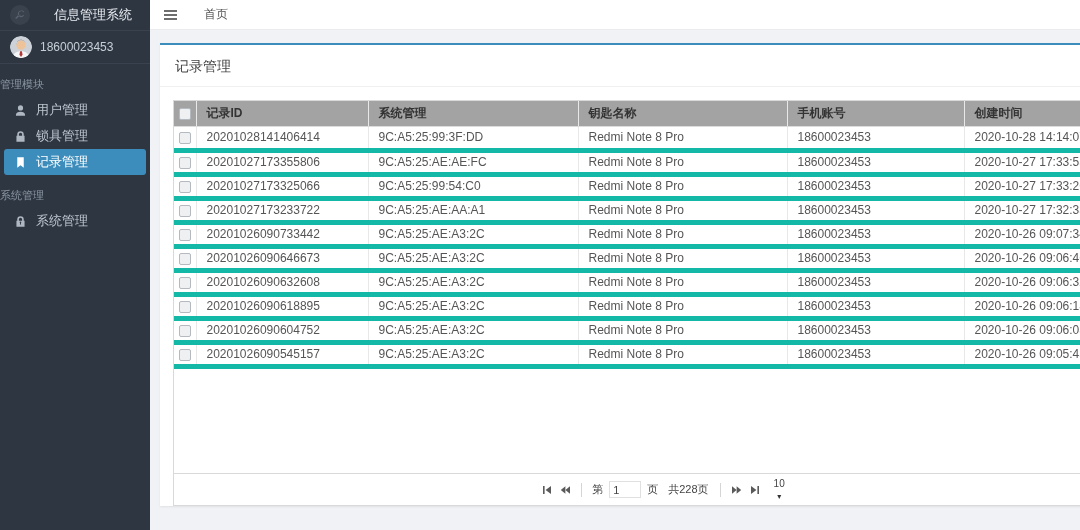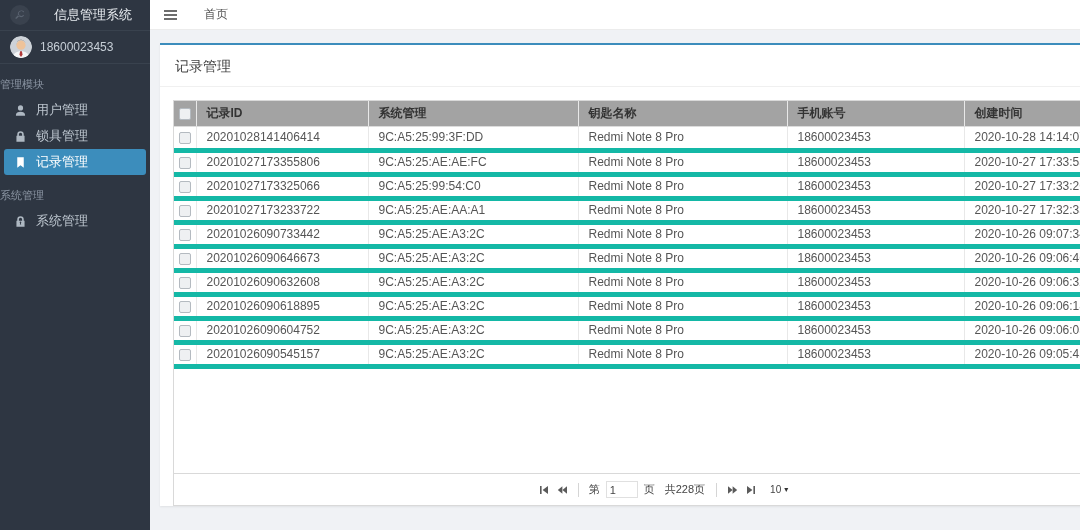--- a/index.html
+++ b/index.html
@@ -47,21 +47,21 @@
   input[type="checkbox"].cb { appearance:none; -webkit-appearance:none; width:12px; height:12px; border:1px solid #b4bac0; background:#eef0f2; border-radius:2px; vertical-align:middle; cursor:pointer; }
 
   
   .pager { height:32px; border-top:1px solid #d9d9d9; display:flex; align-items:center; justify-content:center; font-size:11px; color:#444; }
   .pg-btn { display:flex; align-items:center; justify-content:center; width:18px; height:18px; cursor:pointer; }
   .pg-btn svg { width:12px; height:12px; fill:#5a5a5a; }
   .pg-sep { width:1px; height:14px; background:#d5d5d5; margin:0 7px; }
   .pg-text { margin:0 3px; }
   .pg-total { margin:0 4px 0 7px; }
   .pg-input { width:32px; height:17px; border:1px solid #e0e0e0; font-size:11px; color:#444; padding:0 3px; margin:0 3px; font-family:inherit; }
-  .pg-size { display:flex; align-items:center; gap:3px; margin-left:10px; cursor:pointer; font-size:10px; color:#444; }
+  .pg-size { display:flex; align-items:center; gap:3px; margin-left:10px; cursor:pointer; font-size:10px; color:#444;flex-direction:column; }
   .pg-size .caret { font-size:8px; color:#333; }
 </style>
 </head>
 <body>
 
 <div class="sidebar">
   <div class="brand">
     <span class="brand-logo">
       <svg viewBox="0 0 16 16" width="12" height="12">
           <path fill="#5a6370" d="M9.5 2a4.5 4.5 0 1 0 3.9 6.8l-1.2-1.2a3 3 0 1 1 .1-3.1L13.5 3.3A4.5 4.5 0 0 0 9.5 2zM2 11.5l4-4 1.5 1.5-4 4H2v-1.5z"></path>

